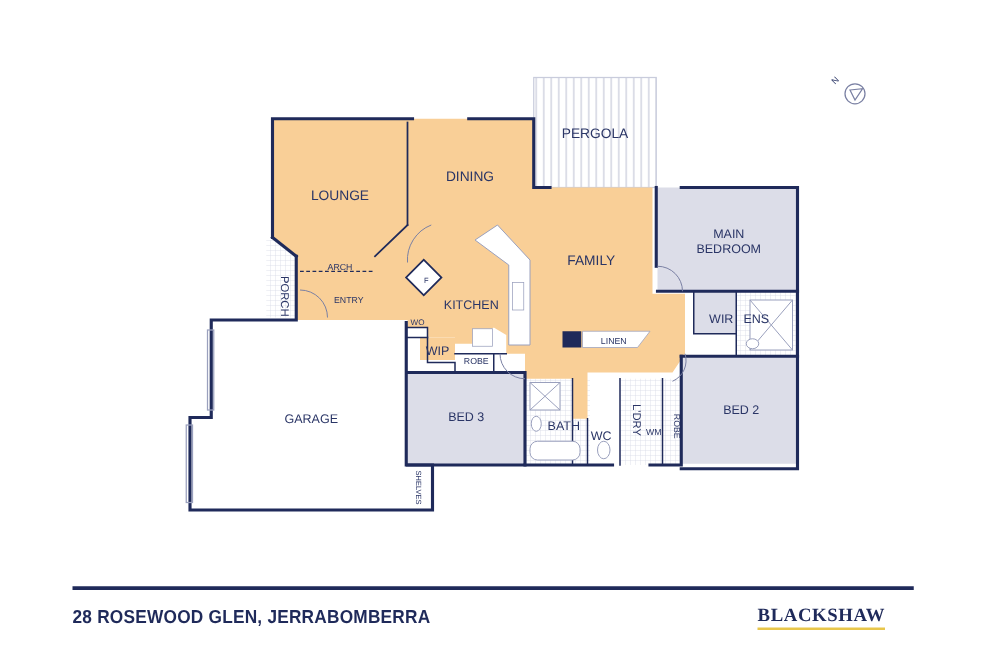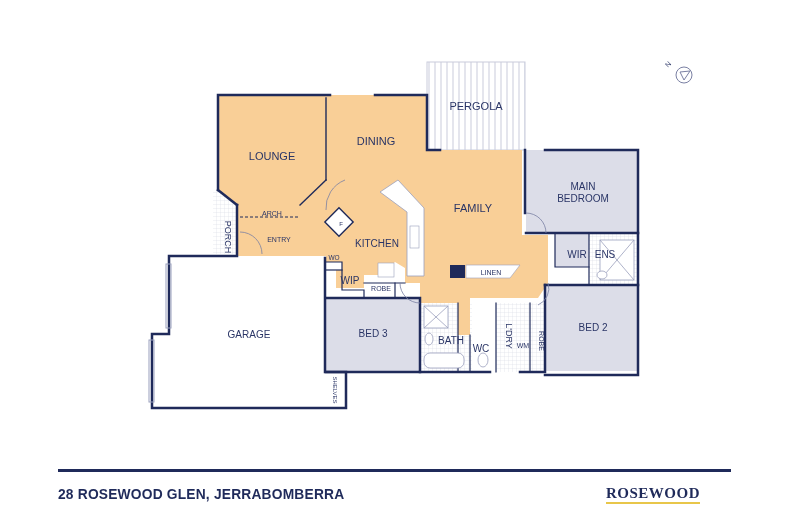--- a/index.html
+++ b/index.html
@@ -147,13 +147,13 @@
     <text class="lbl" x="506" y="336" font-size="9" text-anchor="middle" transform="rotate(90 506 336)">L'DRY</text>
     <text class="lbl" x="523" y="348" font-size="7" text-anchor="middle">WM</text>
     <text class="lbl" x="539" y="341" font-size="7" text-anchor="middle" transform="rotate(90 539 341)">ROBE</text>
     <text class="lbl" x="593" y="331" font-size="10" text-anchor="middle">BED 2</text>
     <text class="lbl" x="333" y="390" font-size="6" text-anchor="middle" transform="rotate(90 333 390)">SHELVES</text>
   </g>
 </svg>
 
 <div class="footer-rule"></div>
 <div class="address">28 ROSEWOOD GLEN, JERRABOMBERRA</div>
-<div class="brand">ROSEWOOD</div>
+<div class="brand">BLACKSHAW</div>
 
 </body></html>

